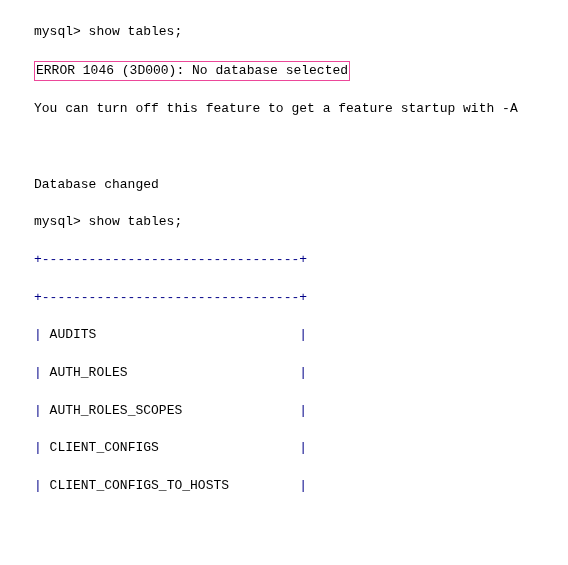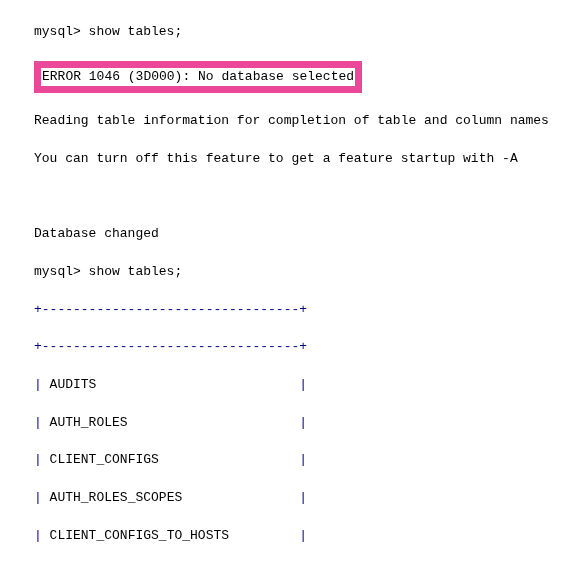--- a/index.html
+++ b/index.html
@@ -16,48 +16,47 @@
       min-height: 565px;
       overflow: hidden;
     }
     .terminal {
       padding: 4px 6px;
       line-height: 1.45;
       white-space: pre;
     }
     .error-box {
       display: inline-block;
-      border: 7px solid #ec4899;
+      border: 1px solid #ec4899;
       padding: 0 1px;
     }
     .line {
       display: block;
       margin-left: 28px;
     }
     .col-blue {
       color: #000088;
     }
   </style>
 </head>
 <body>
 
 <div class="terminal">
 <span class="line">mysql&gt; show tables;</span>
 <span class="line"><span class="error-box"><span>ERROR 1046 (3D000): No database selected</span></span></span>
-<span class="line">Reading table information for completion of table and column names</span>
 <span class="line">You can turn off this feature to get a feature startup with -A</span>
 <span class="line"> </span>
 <span class="line">Database changed</span>
 <span class="line">mysql&gt; show tables;</span>
 <span class="line col-blue">+---------------------------------+</span>
 <span class="line col-blue">+---------------------------------+</span>
 <span class="line"><span class="col-blue">|</span> AUDITS                          <span class="col-blue">|</span></span>
 <span class="line"><span class="col-blue">|</span> AUTH_ROLES                      <span class="col-blue">|</span></span>
+<span class="line"><span class="col-blue">|</span> AUTH_ROLES_SCOPES               <span class="col-blue">|</span></span>
 <span class="line"><span class="col-blue">|</span> CLIENT_CONFIGS                  <span class="col-blue">|</span></span>
-<span class="line"><span class="col-blue">|</span> AUTH_ROLES_SCOPES               <span class="col-blue">|</span></span>
 <span class="line"><span class="col-blue">|</span> CLIENT_CONFIGS_TO_HOSTS         <span class="col-blue">|</span></span>
 
 
 
 
 
 
 
 
 

